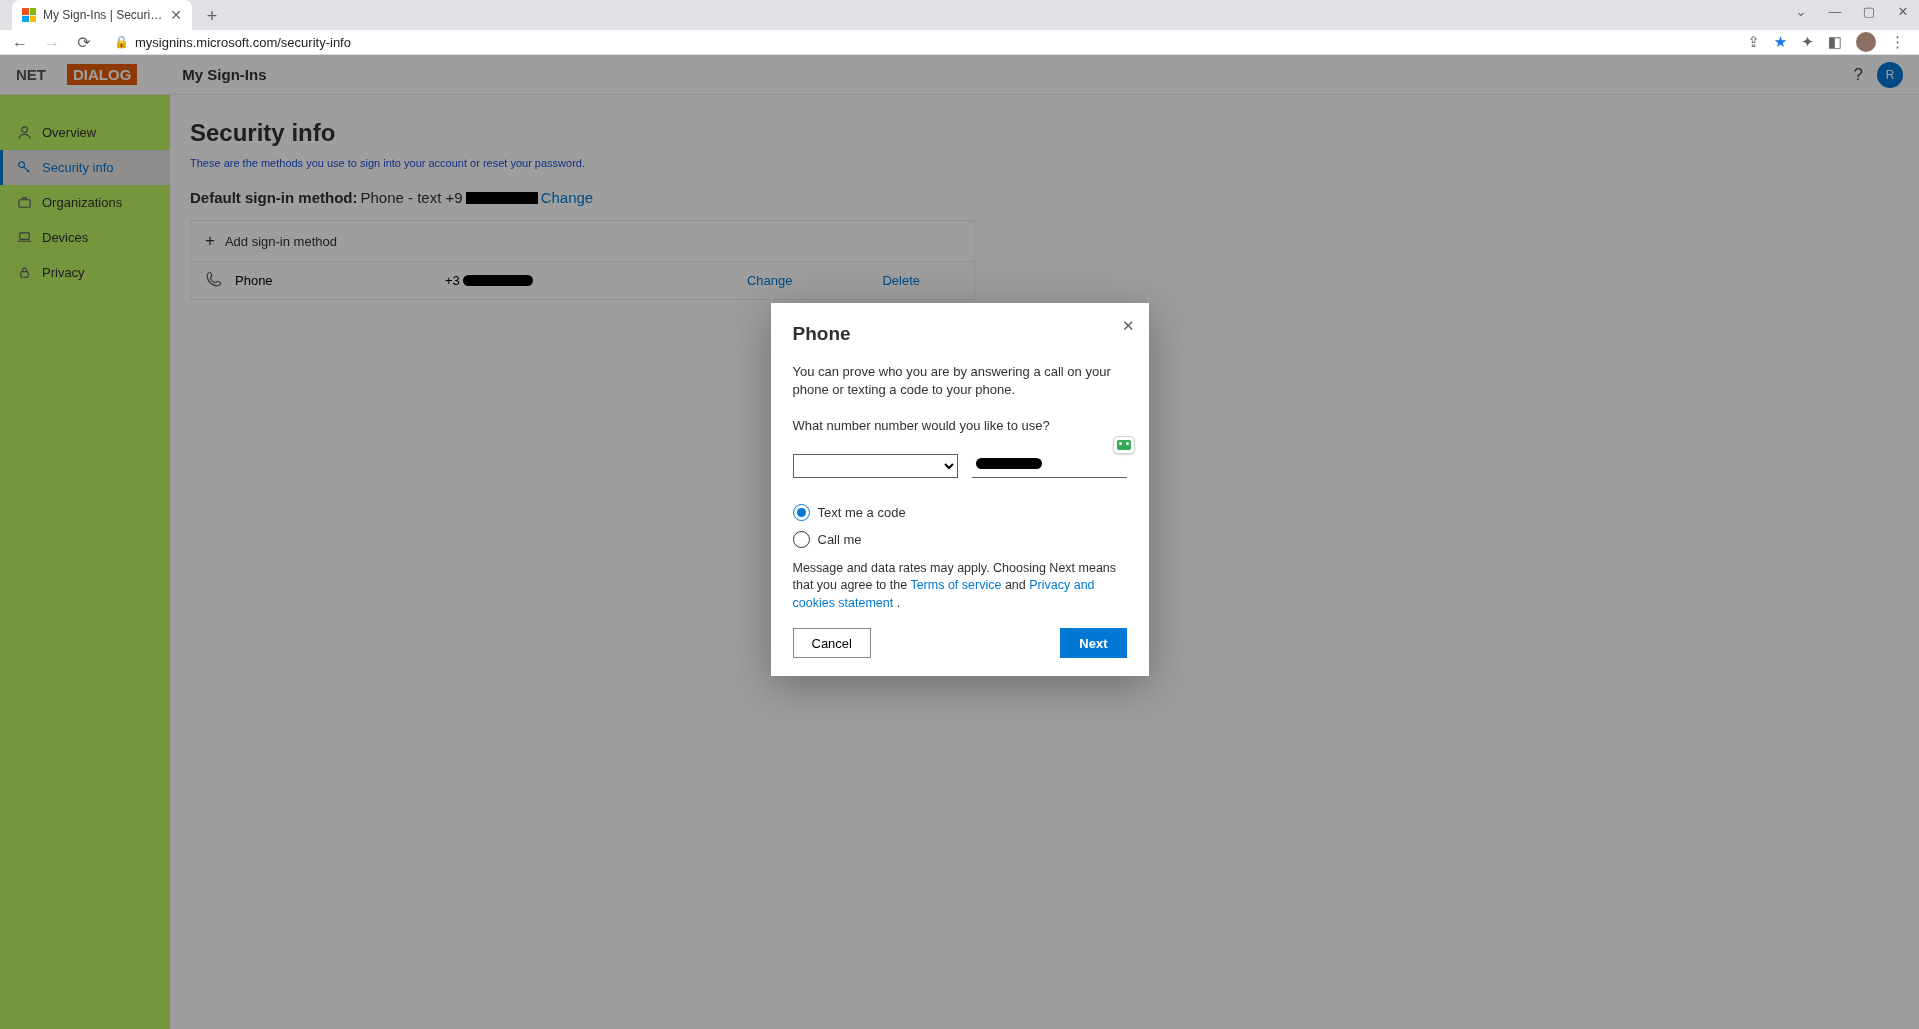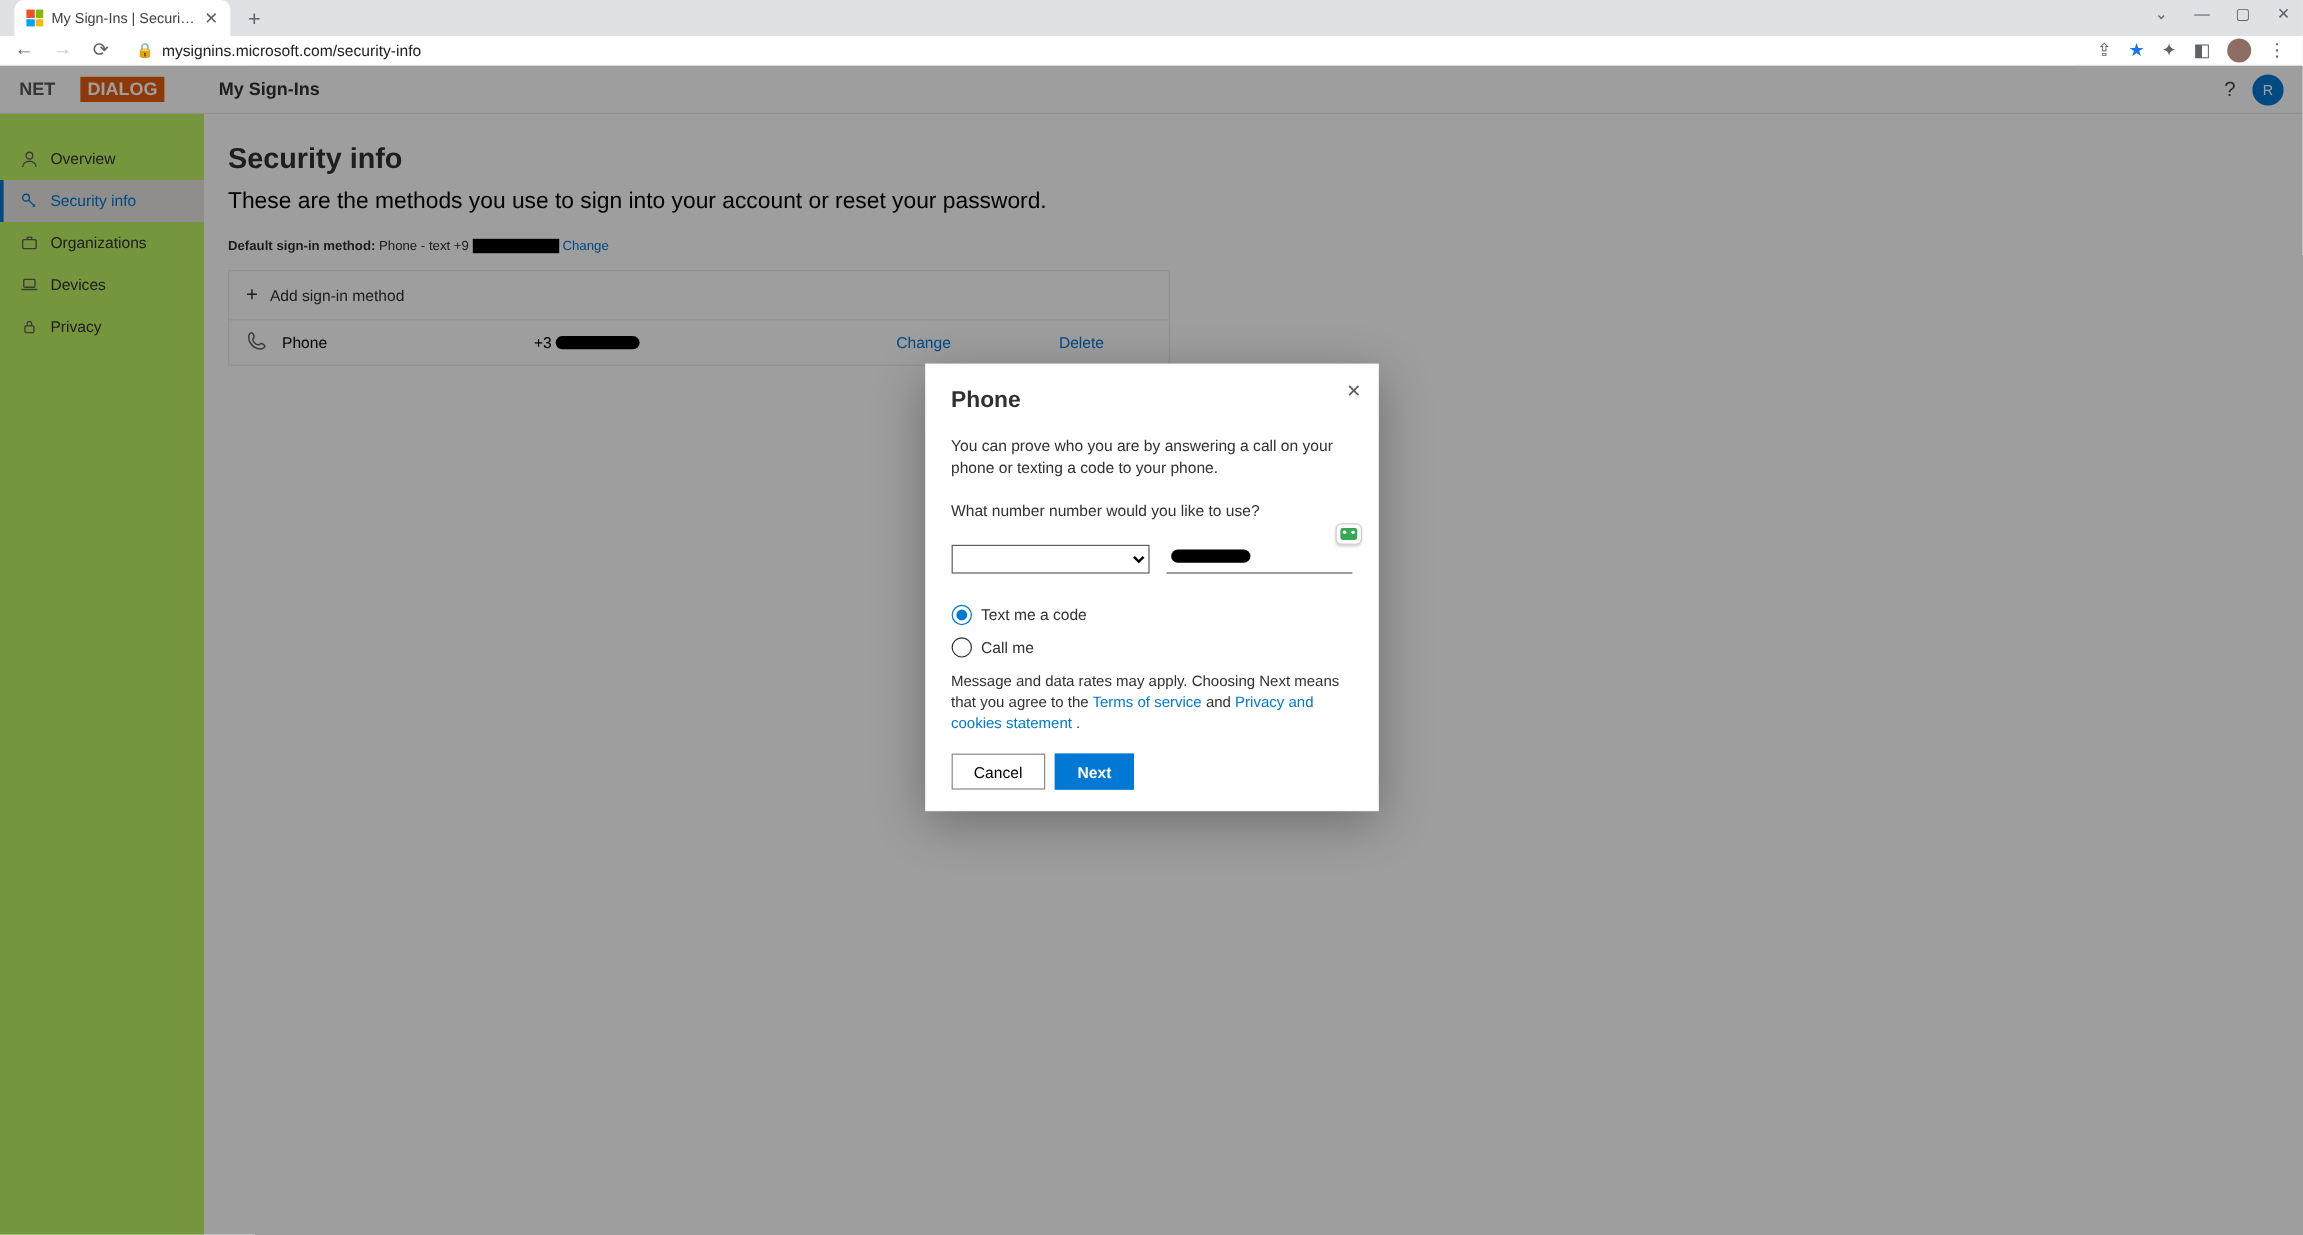--- a/index.html
+++ b/index.html
@@ -42,22 +42,22 @@
     .avatar-app { width: 26px; height: 26px; border-radius: 50%; background: #0078d4; color: #fff; display: flex; align-items: center; justify-content: center; font-size: 12px; }
 
     .body-row { display: flex; height: calc(100% - 40px); }
     .sidebar { width: 170px; background: #bef264; padding-top: 20px; }
     .side-item { display: flex; align-items: center; gap: 10px; padding: 10px 14px; font-size: 13px; color: #323130; cursor: pointer; border-left: 3px solid transparent; }
     .side-item.active { color: #0078d4; border-left-color: #0078d4; background: #e8e6e3; }
     .side-item svg { width: 15px; height: 15px; }
 
     .main { flex: 1; padding: 24px 20px; background: #fff; overflow: auto; }
     .main h1 { font-size: 24px; font-weight: 600; color: #323130; margin-bottom: 10px; }
-    .subtitle { font-size: 19px; color: #000000; margin-bottom: 20px; }
-    .default-line { font-size: 11px; color: #323130; margin-bottom: 14px; display: flex; align-items: center; }
+    .subtitle { font-size: 11px; color: #1d4ed8; margin-bottom: 20px; }
+    .default-line { font-size: 15px; color: #323130; margin-bottom: 14px; display: flex; align-items: center; }
     .default-line b { font-weight: 600; margin-right: 3px; }
     .redact { display: inline-block; background: #000; height: 12px; width: 72px; vertical-align: middle; margin: 0 3px; }
     .link { color: #0078d4; cursor: pointer; }
 
     .method-card { border: 1px solid #edebe9; width: 785px; }
     .add-row { display: flex; align-items: center; gap: 10px; padding: 10px 14px; font-size: 13px; color: #323130; border-bottom: 1px solid #edebe9; cursor: pointer; }
     .add-row .plus { font-size: 17px; font-weight: 300; }
     .method-row { display: flex; align-items: center; padding: 8px 14px; font-size: 13px; }
     .method-row .icon { width: 22px; margin-right: 8px; }
     .method-row .label { width: 210px; }
@@ -85,21 +85,21 @@
     .pw-badge span::before { left: 2px; }
     .pw-badge span::after { right: 2px; }
 
     .radio-row { display: flex; align-items: center; gap: 8px; font-size: 13px; color: #323130; margin-bottom: 10px; }
     .radio { width: 17px; height: 17px; border: 1px solid #323130; border-radius: 50%; display: flex; align-items: center; justify-content: center; }
     .radio.sel { border-color: #0078d4; }
     .radio.sel::after { content: ""; width: 9px; height: 9px; background: #0078d4; border-radius: 50%; }
 
     .disclaimer { font-size: 12.5px; color: #323130; line-height: 1.4; margin: 12px 0 16px; }
 
-    .dialog-actions { display: flex; justify-content: flex-start; gap: 8px; }
+    .dialog-actions { display: flex; justify-content: space-between; gap: 8px; }
     .btn { height: 30px; padding: 0 18px; font-size: 13px; border: 1px solid #8a8886; background: #fff; cursor: pointer; }
     .btn.primary { background: #0078d4; border-color: #0078d4; color: #fff; font-weight: 600; }
   </style>
 </head>
 <body>
 
 <div class="chrome-top">
   <div class="tab-strip">
     <div class="tab">
       <span class="favicon">

